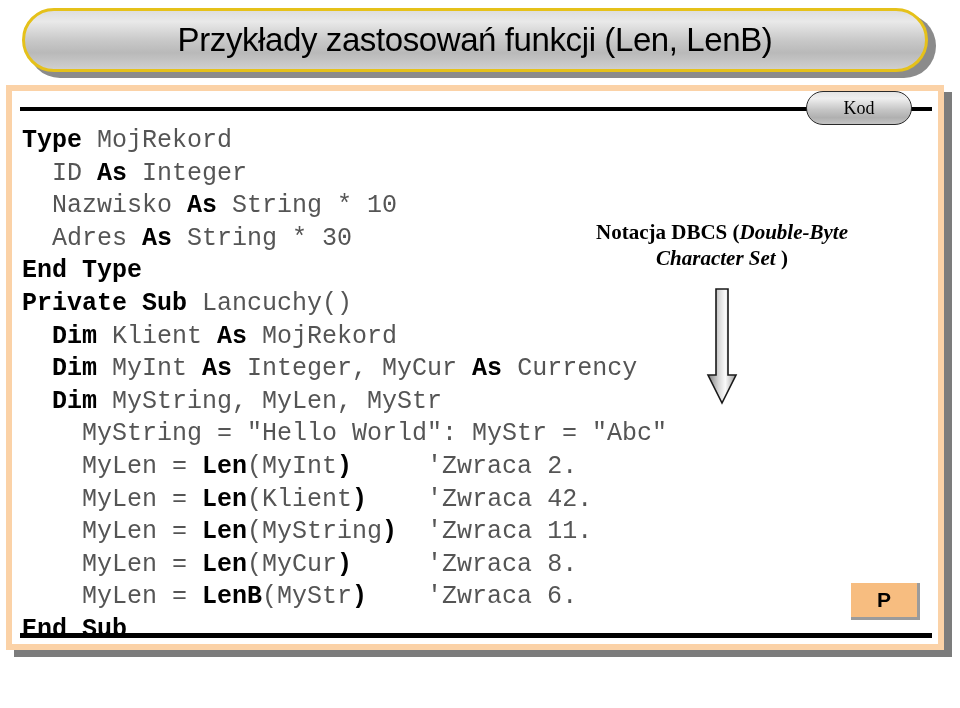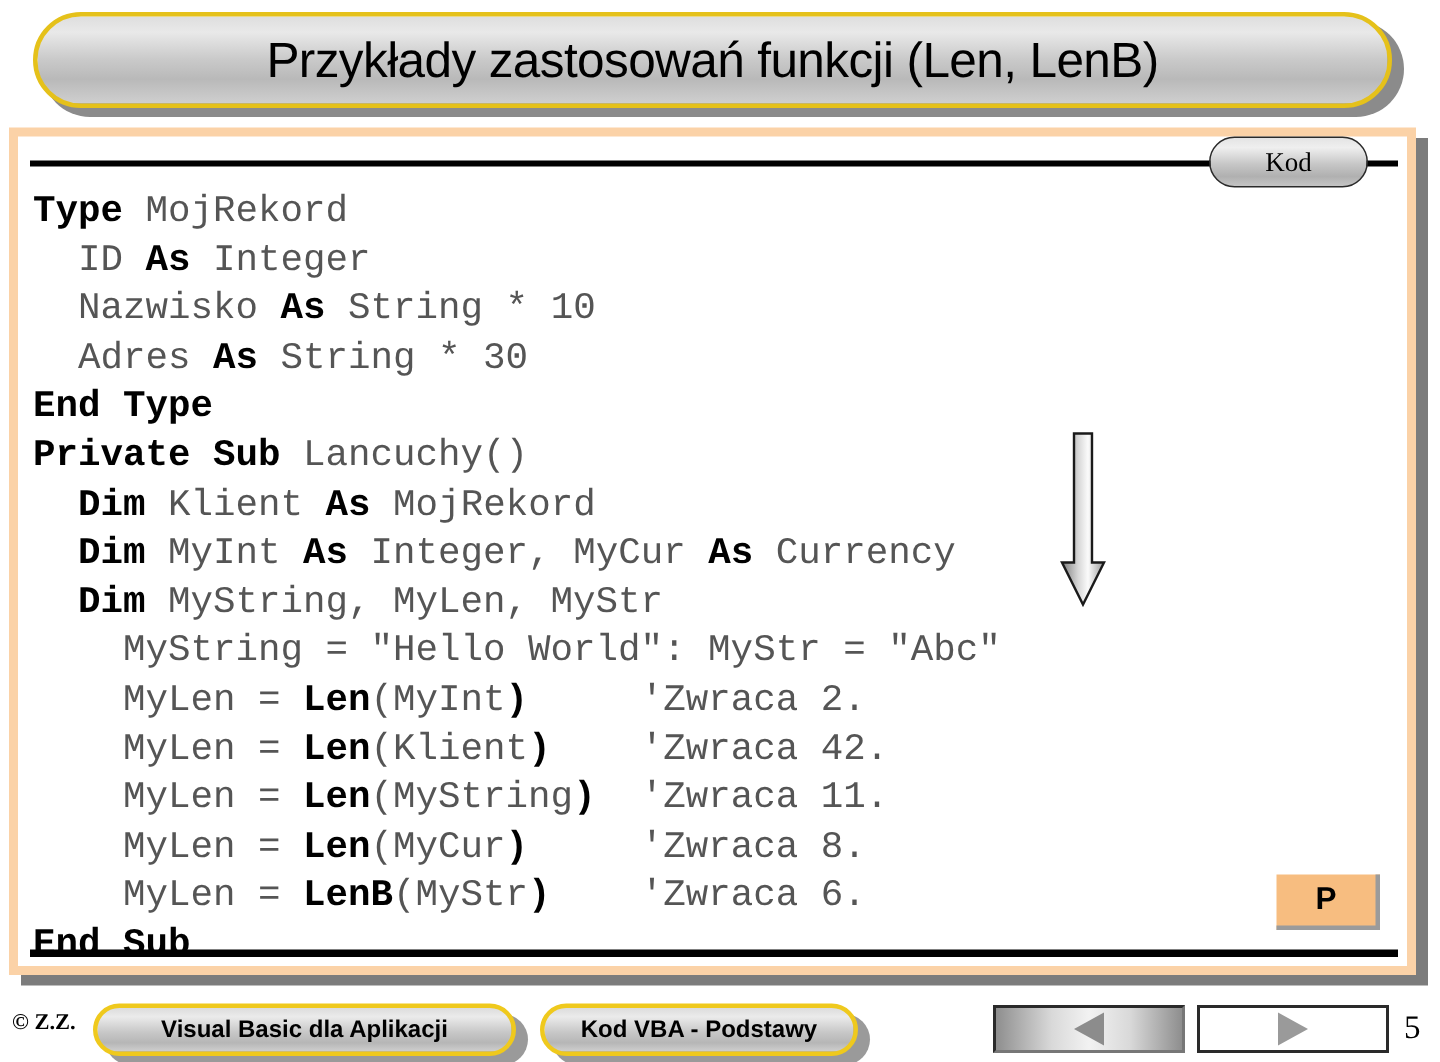--- a/index.html
+++ b/index.html
@@ -195,20 +195,24 @@
   <div class="frame">
     <div class="frame-inner">
 
       <div class="kod-rule"></div>
       <div class="kod-pill">
         <span>Kod</span>
       </div>
 
       <div class="code" id="code-block"><span class="ln"><span class="kw">Type </span><span>MojRekord</span></span><span class="ln"><span>  </span><span>ID </span><span class="kw">As </span><span>Integer</span></span><span class="ln"><span>  </span><span>Nazwisko </span><span class="kw">As </span><span>String * 10</span></span><span class="ln"><span>  </span><span>Adres </span><span class="kw">As </span><span>String * 30</span></span><span class="ln"><span class="kw">End Type</span></span><span class="ln"><span class="kw">Private Sub </span><span>Lancuchy()</span></span><span class="ln"><span>  </span><span class="kw">Dim </span><span>Klient </span><span class="kw">As </span><span>MojRekord</span></span><span class="ln"><span>  </span><span class="kw">Dim </span><span>MyInt </span><span class="kw">As </span><span>Integer, MyCur </span><span class="kw">As </span><span>Currency</span></span><span class="ln"><span>  </span><span class="kw">Dim </span><span>MyString, MyLen, MyStr</span></span><span class="ln"><span>    </span><span>MyString = "Hello World": MyStr = "Abc"</span></span><span class="ln"><span>    </span><span>MyLen = </span><span class="kw">Len</span><span>(MyInt</span><span class="kw">)</span><span>     'Zwraca 2.</span></span><span class="ln"><span>    </span><span>MyLen = </span><span class="kw">Len</span><span>(Klient</span><span class="kw">)</span><span>    'Zwraca 42.</span></span><span class="ln"><span>    </span><span>MyLen = </span><span class="kw">Len</span><span>(MyString</span><span class="kw">)</span><span>  'Zwraca 11.</span></span><span class="ln"><span>    </span><span>MyLen = </span><span class="kw">Len</span><span>(MyCur</span><span class="kw">)</span><span>     'Zwraca 8.</span></span><span class="ln"><span>    </span><span>MyLen = </span><span class="kw">LenB</span><span>(MyStr</span><span class="kw">)</span><span>    'Zwraca 6.</span></span><span class="ln"><span class="kw">End Sub</span></span></div>
 
+      <div class="dbcs">
+        <span>Notacja DBCS (</span><i>Double-Byte</i><br>
+        <i>Character Set</i><span> )</span>
+      </div>
 
       <div class="arrow-wrap">
         <svg width="40" height="120" viewBox="0 0 40 120">
           <defs>
             <linearGradient id="argrad" x1="0" y1="0" x2="1" y2="0">
               <stop offset="0%" stop-color="#7d7d7d"></stop>
               <stop offset="38%" stop-color="#d6d6d6"></stop>
               <stop offset="62%" stop-color="#fbfbfb"></stop>
               <stop offset="100%" stop-color="#9a9a9a"></stop>
             </linearGradient>
@@ -218,36 +222,14 @@
       </div>
 
       <div class="p-badge">
         <span>P</span>
       </div>
 
       <div class="bottom-rule"></div>
     </div>
   </div>
 
-  <div class="footer">
-    <span class="copy">© Z.Z.</span>
-
-    <div class="fpill-shadow" style="left:70px; top:14px; width:282px; height:34px;"></div>
-    <div class="fpill" style="left:62px; top:7px; width:282px; height:35px;">
-      <span>Visual Basic dla Aplikacji</span>
-    </div>
-
-    <div class="fpill-shadow" style="left:368px; top:14px; width:212px; height:34px;"></div>
-    <div class="fpill" style="left:360px; top:7px; width:212px; height:35px;">
-      <span>Kod VBA - Podstawy</span>
-    </div>
-
-    <div class="navbtn prev">
-      <span class="tri-left"></span>
-    </div>
-    <div class="navbtn next">
-      <span class="tri-right"></span>
-    </div>
-
-    <span class="pageno">5</span>
-  </div>
 
 </div>
 
 </body></html>

